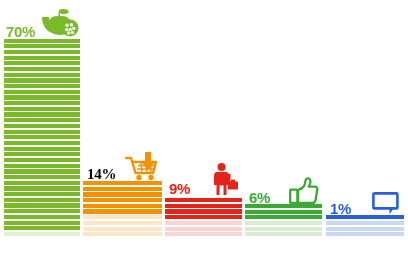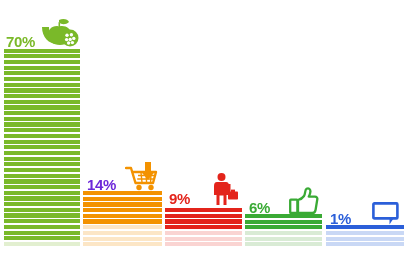--- a/index.html
+++ b/index.html
@@ -12,21 +12,21 @@
   }
   #canvas {
     position: relative;
     width: 408px;
     height: 255px;
     background: #ffffff;
     overflow: hidden;
   }
   .bar-group {
     position: absolute;
-    bottom: 7px;
+    bottom: 17px;
   }
   .bar-icon {
     position: absolute;
     bottom: 0;
     left: 0;
     width: 100%;
     height: 30px;
     display: flex;
     align-items: flex-end;
     justify-content: center;
@@ -113,21 +113,21 @@
         <div class="stripe" style="height: 4.2px; margin-bottom: 1.5px; background: rgb(122, 185, 41);"></div>
         <div class="stripe" style="height: 4.2px; margin-bottom: 1.5px; background: rgb(122, 185, 41);"></div>
         <div class="stripe" style="height: 4.2px; margin-bottom: 1.5px; background: rgb(122, 185, 41);"></div>
         <div class="stripe" style="height: 4.2px; margin-bottom: 1.5px; background: rgb(122, 185, 41);"></div>
         <div class="stripe" style="height: 4.2px; margin-bottom: 1.5px; background: rgb(122, 185, 41);"></div>
         <div class="stripe" style="height: 4.2px; margin-bottom: 1.5px; background: rgb(226, 239, 208);"></div>
       </div>
   </div>
 
   <div class="bar-group" style="left:83px; width:79px; height:90px;">
-    <div class="bar-label" style="bottom:56px; left:4px; color:#6d28d9;">14%</div>
+    <div class="bar-label" style="bottom:56px; left:4px; color:#000000;font-family:Liberation Serif, serif;">14%</div>
     <div class="bar-icon" style="bottom:56px; left:42px; width:36px; height:30px; justify-content:flex-start;">
       <svg width="34" height="30" viewBox="0 0 34 30" aria-hidden="true">
 
         <rect x="20" y="0" width="6" height="10" fill="#F39200"></rect>
         <path d="M15.5 9 L30.5 9 L23 18 Z" fill="#F39200"></path>
 
         <path d="M1 6 L6 6 L10.5 21" stroke="#F39200" stroke-width="2.4" fill="none" stroke-linecap="round" stroke-linejoin="round"></path>
 
         <path d="M8 10 L31 10 L28 21 L11 21" stroke="#F39200" stroke-width="2.4" fill="none" stroke-linejoin="round"></path>
 

